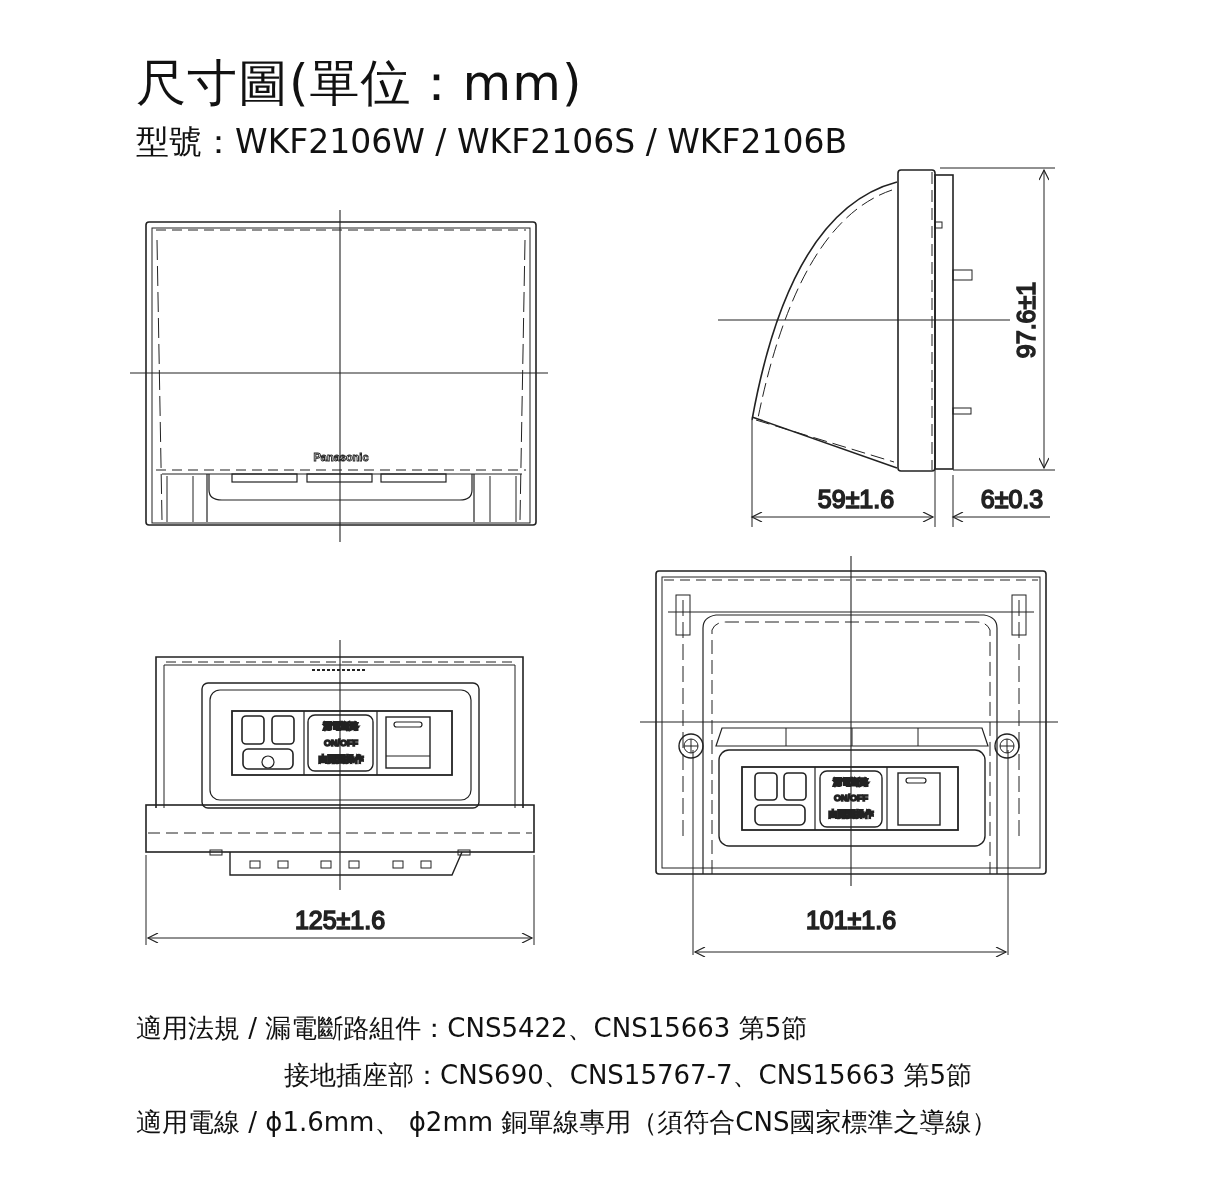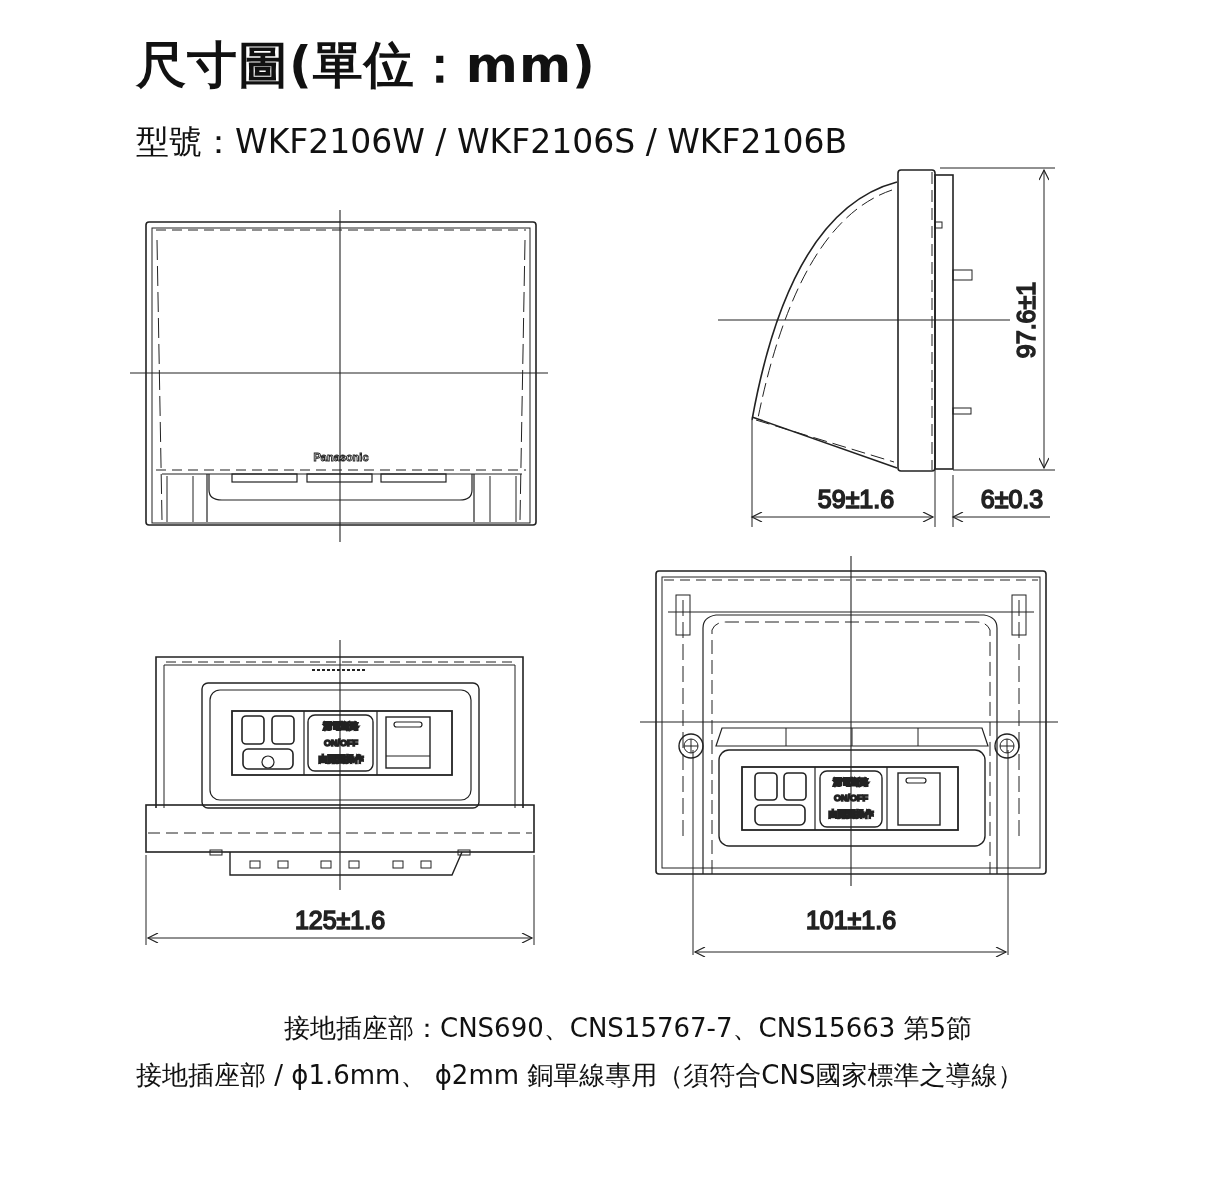--- a/index.html
+++ b/index.html
@@ -1,17 +1,17 @@
 <!DOCTYPE html>
 <html><head>
   <meta charset="utf-8">
   <style>
     html, body { margin: 0; padding: 0; background: #ffffff; }
     body { width: 1229px; height: 1185px; position: relative; overflow: hidden; font-family: "DejaVu Sans", sans-serif; color: #111; }
-    .title { position: absolute; left: 136px; top: 30px; font-size: 50px; font-weight: bold; letter-spacing: 1px; line-height: 70px; white-space: nowrap; }
+    .title { position: absolute; left: 136px; top: 48px; font-size: 50px; font-weight: normal; letter-spacing: 1px; line-height: 70px; white-space: nowrap; }
     .model { position: absolute; left: 136px; top: 120px; font-size: 33px; line-height: 44px; white-space: nowrap; text-align: center; }
     .notes { position: absolute; left: 136px; top: 1005px; font-size: 26px; line-height: 47px; white-space: nowrap; }
     .notes .indent { padding-left: 148px; }
     svg.drawing { position: absolute; left: 0; top: 0; }
     .dim { font-family: "Liberation Sans", sans-serif; font-size: 25px; fill: #222; }
     .brand { font-family: "Liberation Sans", sans-serif; font-size: 11px; font-weight: bold; fill: #fff; stroke: #222; stroke-width: 0.9; }
     .tiny { font-family: "Liberation Sans", sans-serif; font-size: 9px; font-weight: bold; fill: #222; }
   </style>
 </head>
 <body>
@@ -154,15 +154,16 @@
     <line x1="851" y1="556" x2="851" y2="886" stroke-width="1.1"></line>
     <line x1="640" y1="722" x2="1058" y2="722" stroke-width="1.1"></line>
     <line x1="693" y1="750" x2="693" y2="955" stroke-width="1"></line>
     <line x1="1008" y1="750" x2="1008" y2="955" stroke-width="1"></line>
     <line x1="695" y1="952" x2="1006" y2="952" stroke-width="1" marker-start="url(#arr)" marker-end="url(#arr)"></line>
     <text class="dim" x="851" y="929" text-anchor="middle">101±1.6</text>
   </g>
 </svg>
 
 <div class="notes">
+  <div>適用法規 / 漏電斷路組件：CNS5422、CNS15663 第5節</div>
   <div class="indent">接地插座部：CNS690、CNS15767-7、CNS15663 第5節</div>
-  <div>接地插座部 / ϕ1.6mm、 ϕ2mm 銅單線專用（須符合CNS國家標準之導線）</div>
+  <div>適用電線 / ϕ1.6mm、 ϕ2mm 銅單線專用（須符合CNS國家標準之導線）</div>
 </div>
 
 </body></html>

